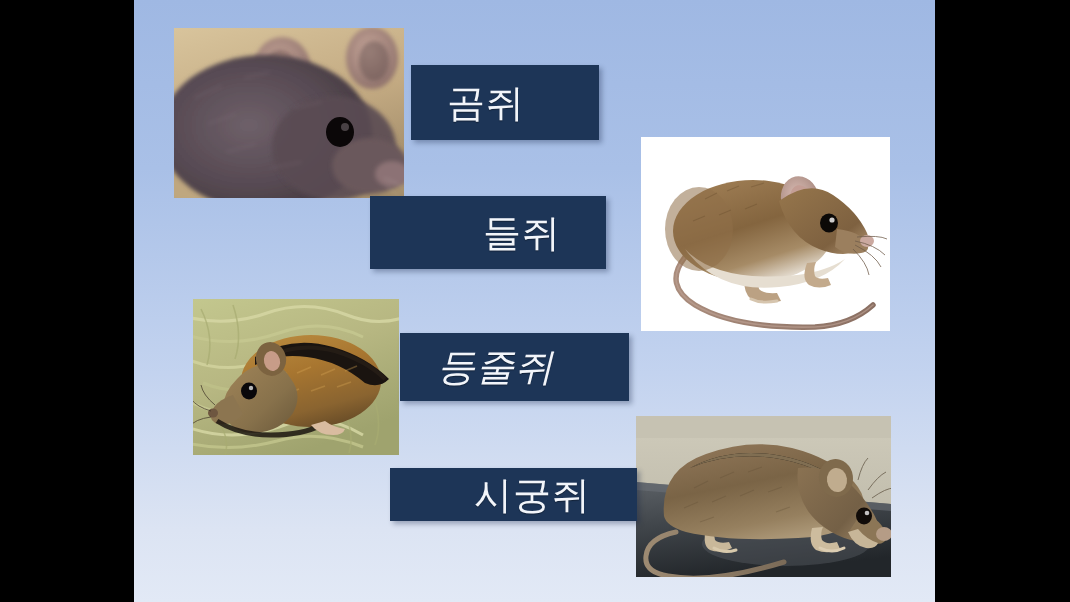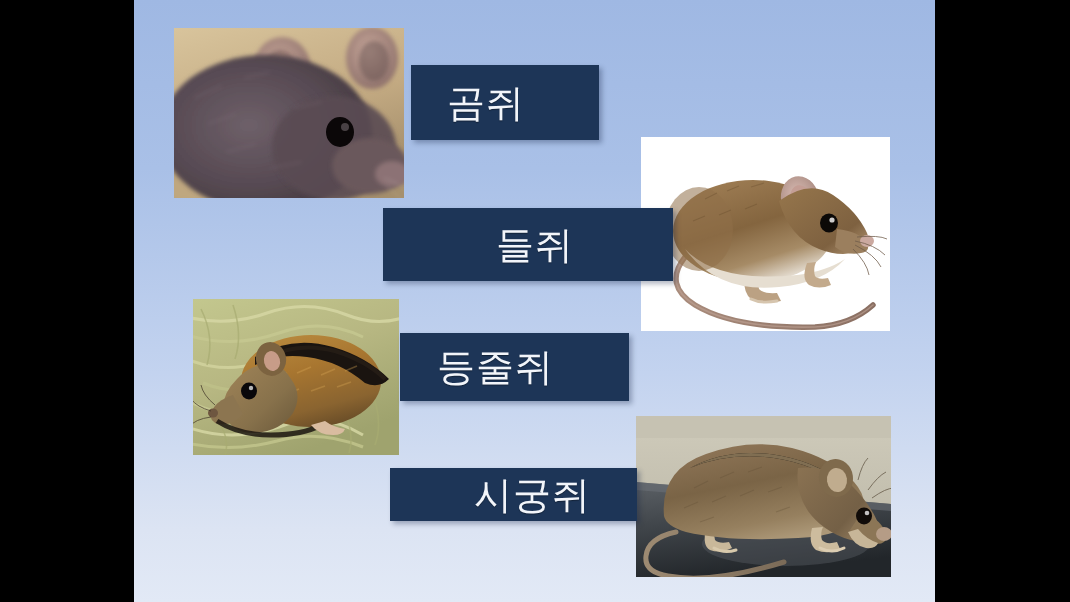--- a/index.html
+++ b/index.html
@@ -69,24 +69,24 @@
     font-size: 38px;
     line-height: 1;
     letter-spacing: 1px;
     white-space: nowrap;
     text-shadow: 0 1px 1px rgba(0,0,0,0.35);
   }
 
   #box-gomjwi   { left: 277px; top: 65px;  width: 188px; height: 75px;  }
   #box-gomjwi   .label-text { margin-left: 36px; }
 
-  #box-deuljwi  { left: 236px; top: 208px; width: 290px; height: 73px; margin-left: 13px;  }
+  #box-deuljwi  { left: 236px; top: 196px; width: 236px; height: 73px;  }
   #box-deuljwi  .label-text { margin-left: 113px; }
 
-  #box-deungjul { left: 266px; top: 333px; width: 229px; height: 68px;  }
+  #box-deungjul { left: 266px; top: 333px; width: 229px; height: 68px; font-style: italic;  }
   #box-deungjul .label-text { margin-left: 37px; }
 
   #box-sigung   { left: 256px; top: 468px; width: 247px; height: 53px;  }
   #box-sigung   .label-text { margin-left: 84px; }
 </style>
 </head>
 <body>
 
 <div id="stage">
 

